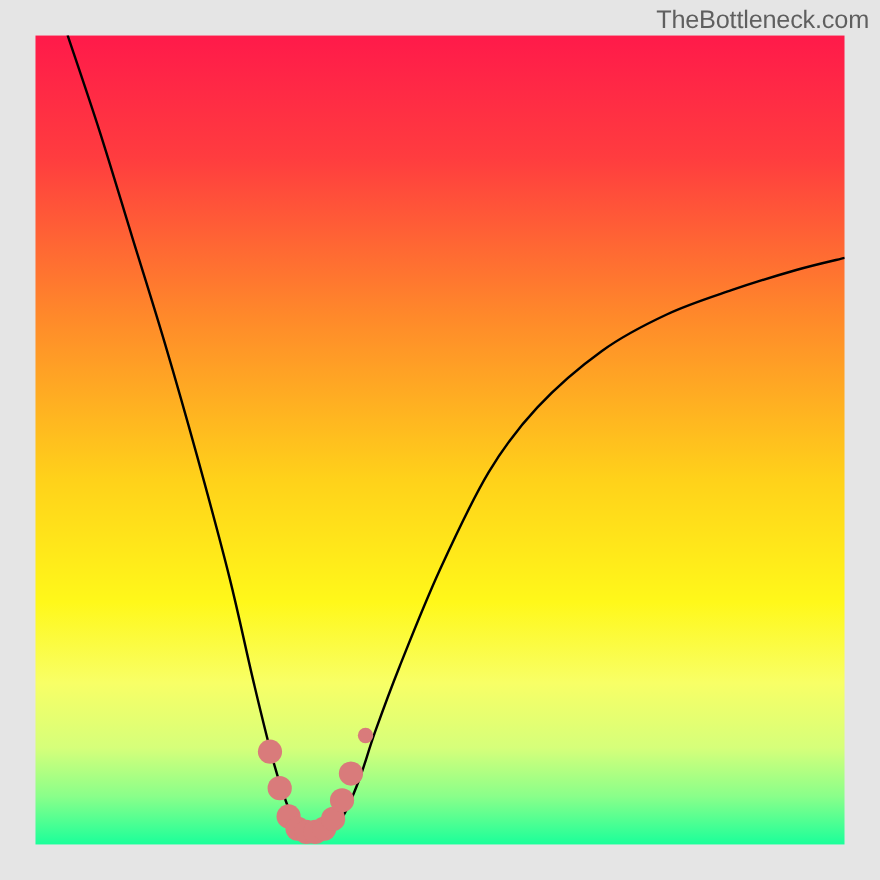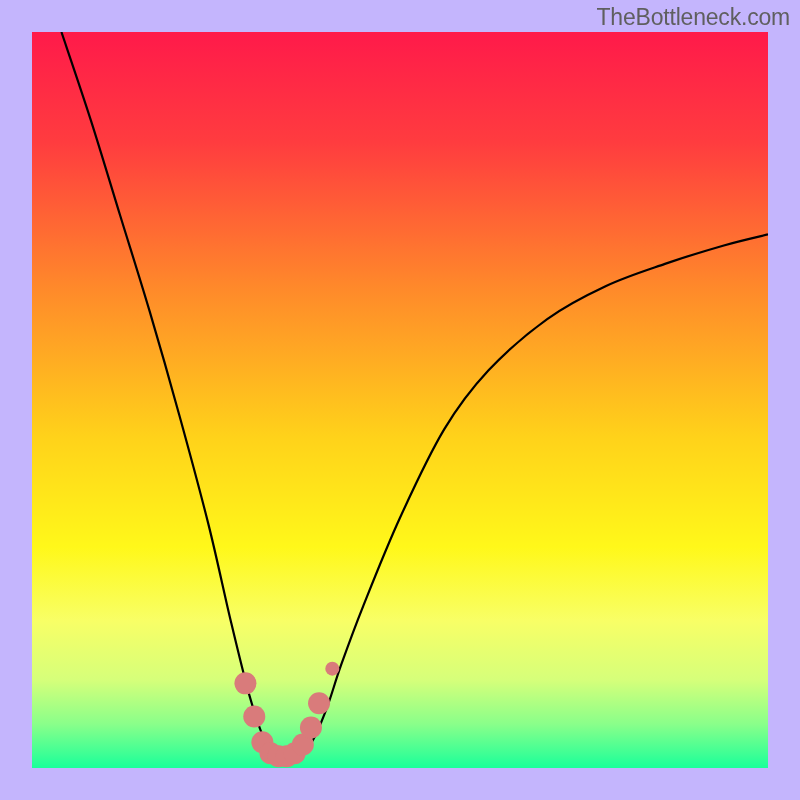--- a/index.html
+++ b/index.html
@@ -10,21 +10,21 @@
     background: #000;
     position: relative;
     font-family: Arial, sans-serif;
   }
   .frame {
     position: absolute;
     top: 0;
     left: 0;
     width: 800px;
     height: 800px;
-    background: #c4b5fd;
+    background: #e5e5e5;
   }
   .plot-area {
     position: absolute;
     top: 32px;
     left: 32px;
     width: 736px;
     height: 736px;
     overflow: hidden;
   }
   .watermark {

